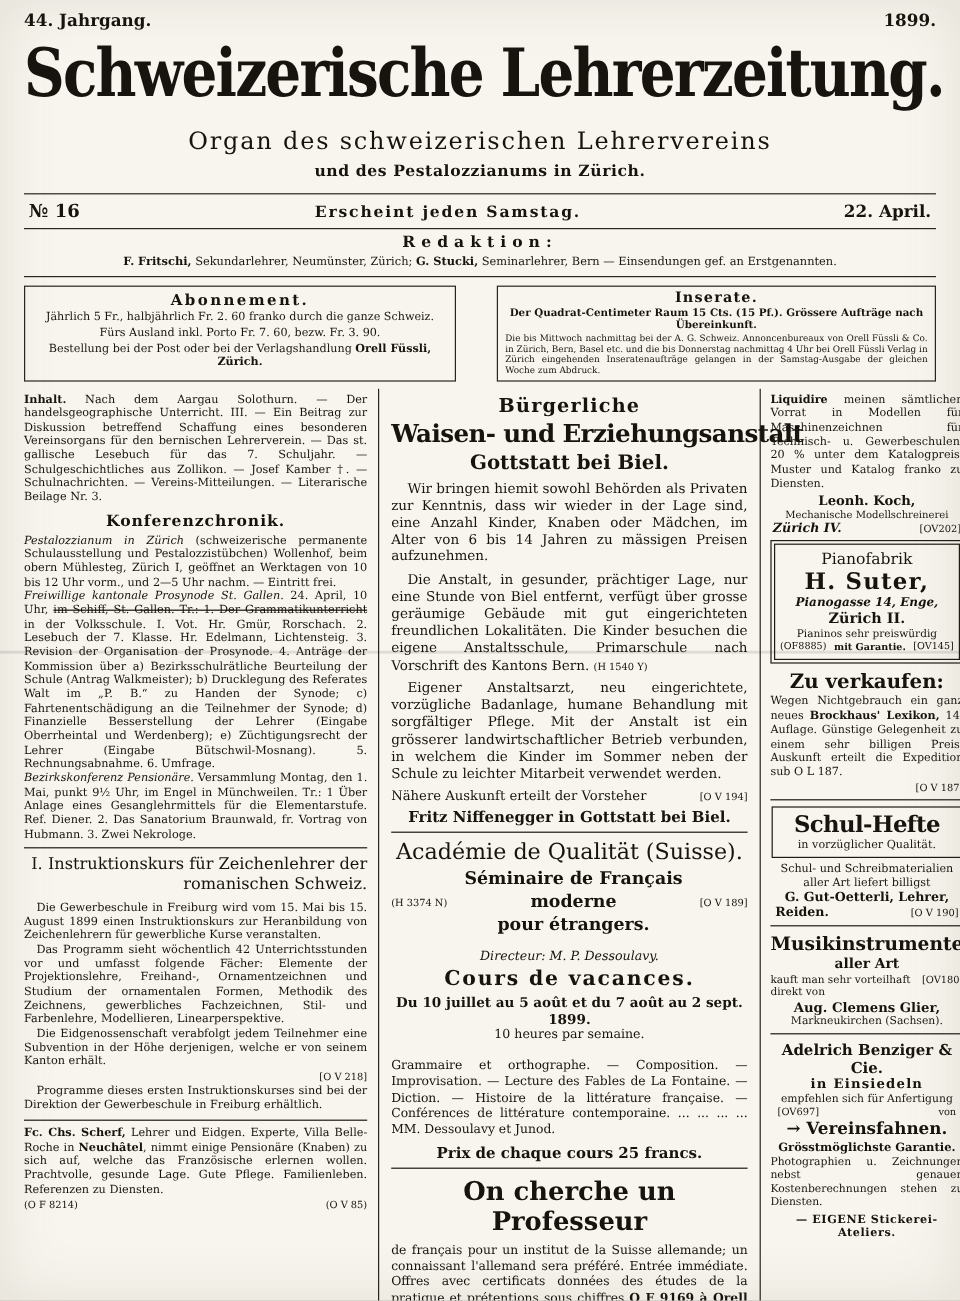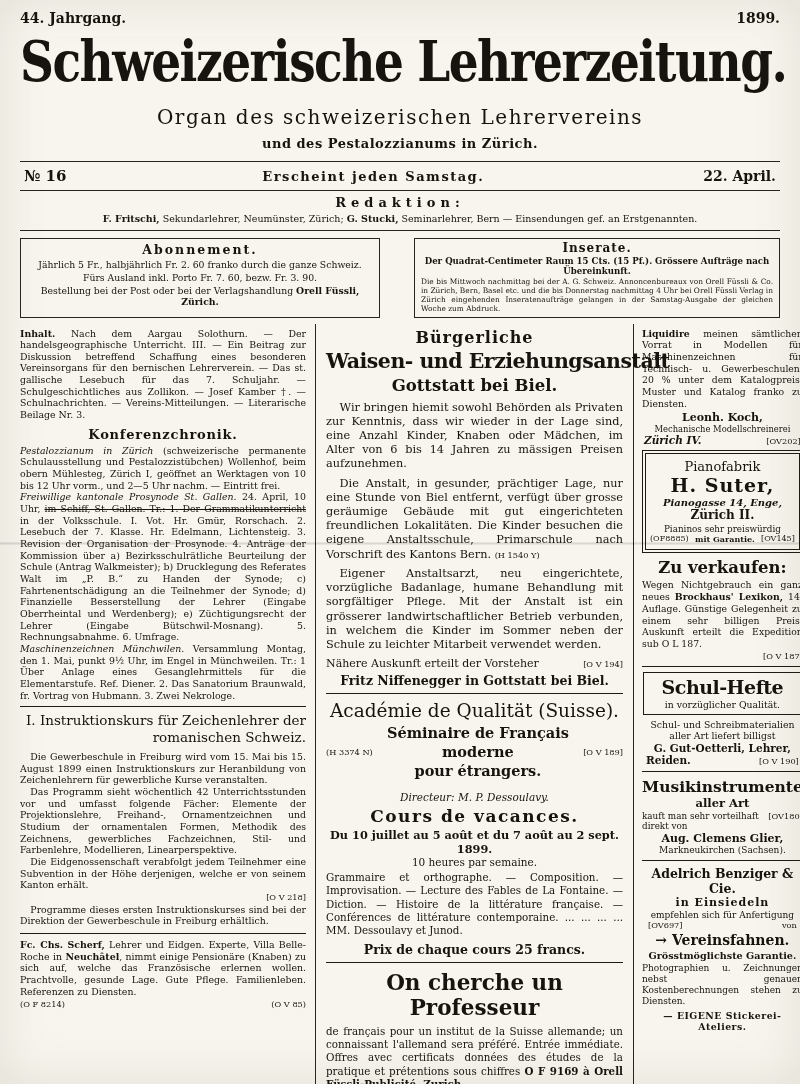--- a/index.html
+++ b/index.html
@@ -65,21 +65,21 @@
   .gott-sub { text-align:center; font-weight:bold; font-size:16.5px; margin:3px 0 6px 0; }
   .ad2-par { font-size:11.3px; line-height:1.26; text-align:justify; text-indent:1.2em; margin-bottom:5px; }
   .contact-row { display:flex; justify-content:space-between; align-items:baseline; font-size:11px; margin:2px 0; }
   .signature { text-align:center; font-weight:bold; font-size:12.5px; margin:3px 0 5px 0; }
   .acad-title { text-align:center; font-size:18.5px; margin:6px 0 3px 0; }
   .sem-row { display:flex; align-items:center; margin-bottom:2px; }
   .sem-center { flex:1; text-align:center; font-weight:bold; font-size:14.5px; line-height:1.3; }
   .directeur { text-align:center; font-style:italic; font-size:10.5px; margin-bottom:3px;margin-top:10px; }
   .cours { text-align:center; font-weight:bold; font-size:17px; letter-spacing:1.5px; margin:3px 0 2px 0; }
   .dates { text-align:center; font-weight:bold; font-size:11.3px; }
-  .hours { text-align:center; font-size:10.5px; margin-bottom:3px; }
+  .hours { text-align:center; font-size:10.5px; margin-bottom:14px; }
   .acad-body { font-size:10.3px; line-height:1.3; text-align:justify; }
   .prix { text-align:center; font-weight:bold; font-size:12.5px; margin:4px 0 5px 0; }
   .prof-title { text-align:center; font-weight:bold; font-size:21.5px; margin:7px 0 5px 0; }
   .prof-body { font-size:10.3px; line-height:1.3; text-align:justify; }
 
   
   .c3-par { font-size:9.3px; line-height:1.26; text-align:justify; }
   .koch-name { text-align:center; font-weight:bold; font-size:11px; margin-top:2px; }
   .koch-line2 { text-align:center; font-size:8.4px; }
   .koch-line3 { display:flex; justify-content:space-between; align-items:baseline; padding:0 2px; }
@@ -166,21 +166,21 @@
         <span class="b">Inhalt.</span><span> Nach dem Aargau Solothurn. — Der handelsgeographische Unterricht. III. — Ein Beitrag zur Diskussion betreffend Schaffung eines besonderen Vereinsorgans für den bernischen Lehrerverein. — Das st. gallische Lesebuch für das 7. Schuljahr. — Schulgeschichtliches aus Zollikon. — Josef Kamber †. — Schulnachrichten. — Vereins-Mitteilungen. — Literarische Beilage Nr. 3.</span>
       </p>
       <h3 class="sec-heading">Konferenzchronik.</h3>
       <p class="small-par">
         <span class="i">Pestalozzianum in Zürich</span><span> (schweizerische permanente Schulausstellung und Pestalozzistübchen) Wollenhof, beim obern Mühlesteg, Zürich I, geöffnet an Werktagen von 10 bis 12 Uhr vorm., und 2—5 Uhr nachm. — Eintritt frei.</span>
       </p>
       <p class="small-par">
         <span class="i">Freiwillige kantonale Prosynode St. Gallen.</span><span> 24. April, 10 Uhr, </span><span class="struck">im Schiff, St. Gallen. Tr.: 1. Der Grammatikunterricht</span><span> in der Volksschule. I. Vot. Hr. Gmür, Rorschach. 2. Lesebuch der 7. Klasse. Hr. Edelmann, Lichtensteig. 3. Revision der Organisation der Prosynode. 4. Anträge der Kommission über a) Bezirksschulrätliche Beurteilung der Schule (Antrag Walkmeister); b) Drucklegung des Referates Walt im „P. B.“ zu Handen der Synode; c) Fahrtenentschädigung an die Teilnehmer der Synode; d) Finanzielle Besserstellung der Lehrer (Eingabe Oberrheintal und Werdenberg); e) Züchtigungsrecht der Lehrer (Eingabe Bütschwil-Mosnang). 5. Rechnungsabnahme. 6. Umfrage.</span>
       </p>
       <p class="small-par">
-        <span class="i">Maschinenzeichnen Münchwilen.</span><span> Versammlung Montag, den 1. Mai, punkt 9½ Uhr, im Engel in Münchweilen. Tr.: 1 Über Anlage eines Gesanglehrmittels für die Elementarstufe. Ref. Diener. 2. Das Sanatorium Braunwald, fr. Vortrag von Hubmann. 3. Zwei Nekrologe.</span>
+        <span class="i">Bezirkskonferenz Pensionäre.</span><span> Versammlung Montag, den 1. Mai, punkt 9½ Uhr, im Engel in Münchweilen. Tr.: 1 Über Anlage eines Gesanglehrmittels für die Elementarstufe. Ref. Diener. 2. Das Sanatorium Braunwald, fr. Vortrag von Hubmann. 3. Zwei Nekrologe.</span>
       </p>
       <div class="rule"></div>
       <h2 class="kurs-heading">I. Instruktionskurs für Zeichenlehrer der romanischen Schweiz.</h2>
       <p class="small-par indent">Die Gewerbeschule in Freiburg wird vom 15. Mai bis 15. August 1899 einen Instruktionskurs zur Heranbildung von Zeichenlehrern für gewerbliche Kurse veranstalten.</p>
       <p class="small-par indent">Das Programm sieht wöchentlich 42 Unterrichtsstunden vor und umfasst folgende Fächer: Elemente der Projektionslehre, Freihand-, Ornamentzeichnen und Studium der ornamentalen Formen, Methodik des Zeichnens, gewerbliches Fachzeichnen, Stil- und Farbenlehre, Modellieren, Linearperspektive.</p>
       <p class="small-par indent">Die Eidgenossenschaft verabfolgt jedem Teilnehmer eine Subvention in der Höhe derjenigen, welche er von seinem Kanton erhält.</p>
       <div class="tag-right">[O V 218]</div>
       <p class="small-par indent">Programme dieses ersten Instruktionskurses sind bei der Direktion der Gewerbeschule in Freiburg erhältlich.</p>
       <div class="scherf">
         <p class="small-par">

